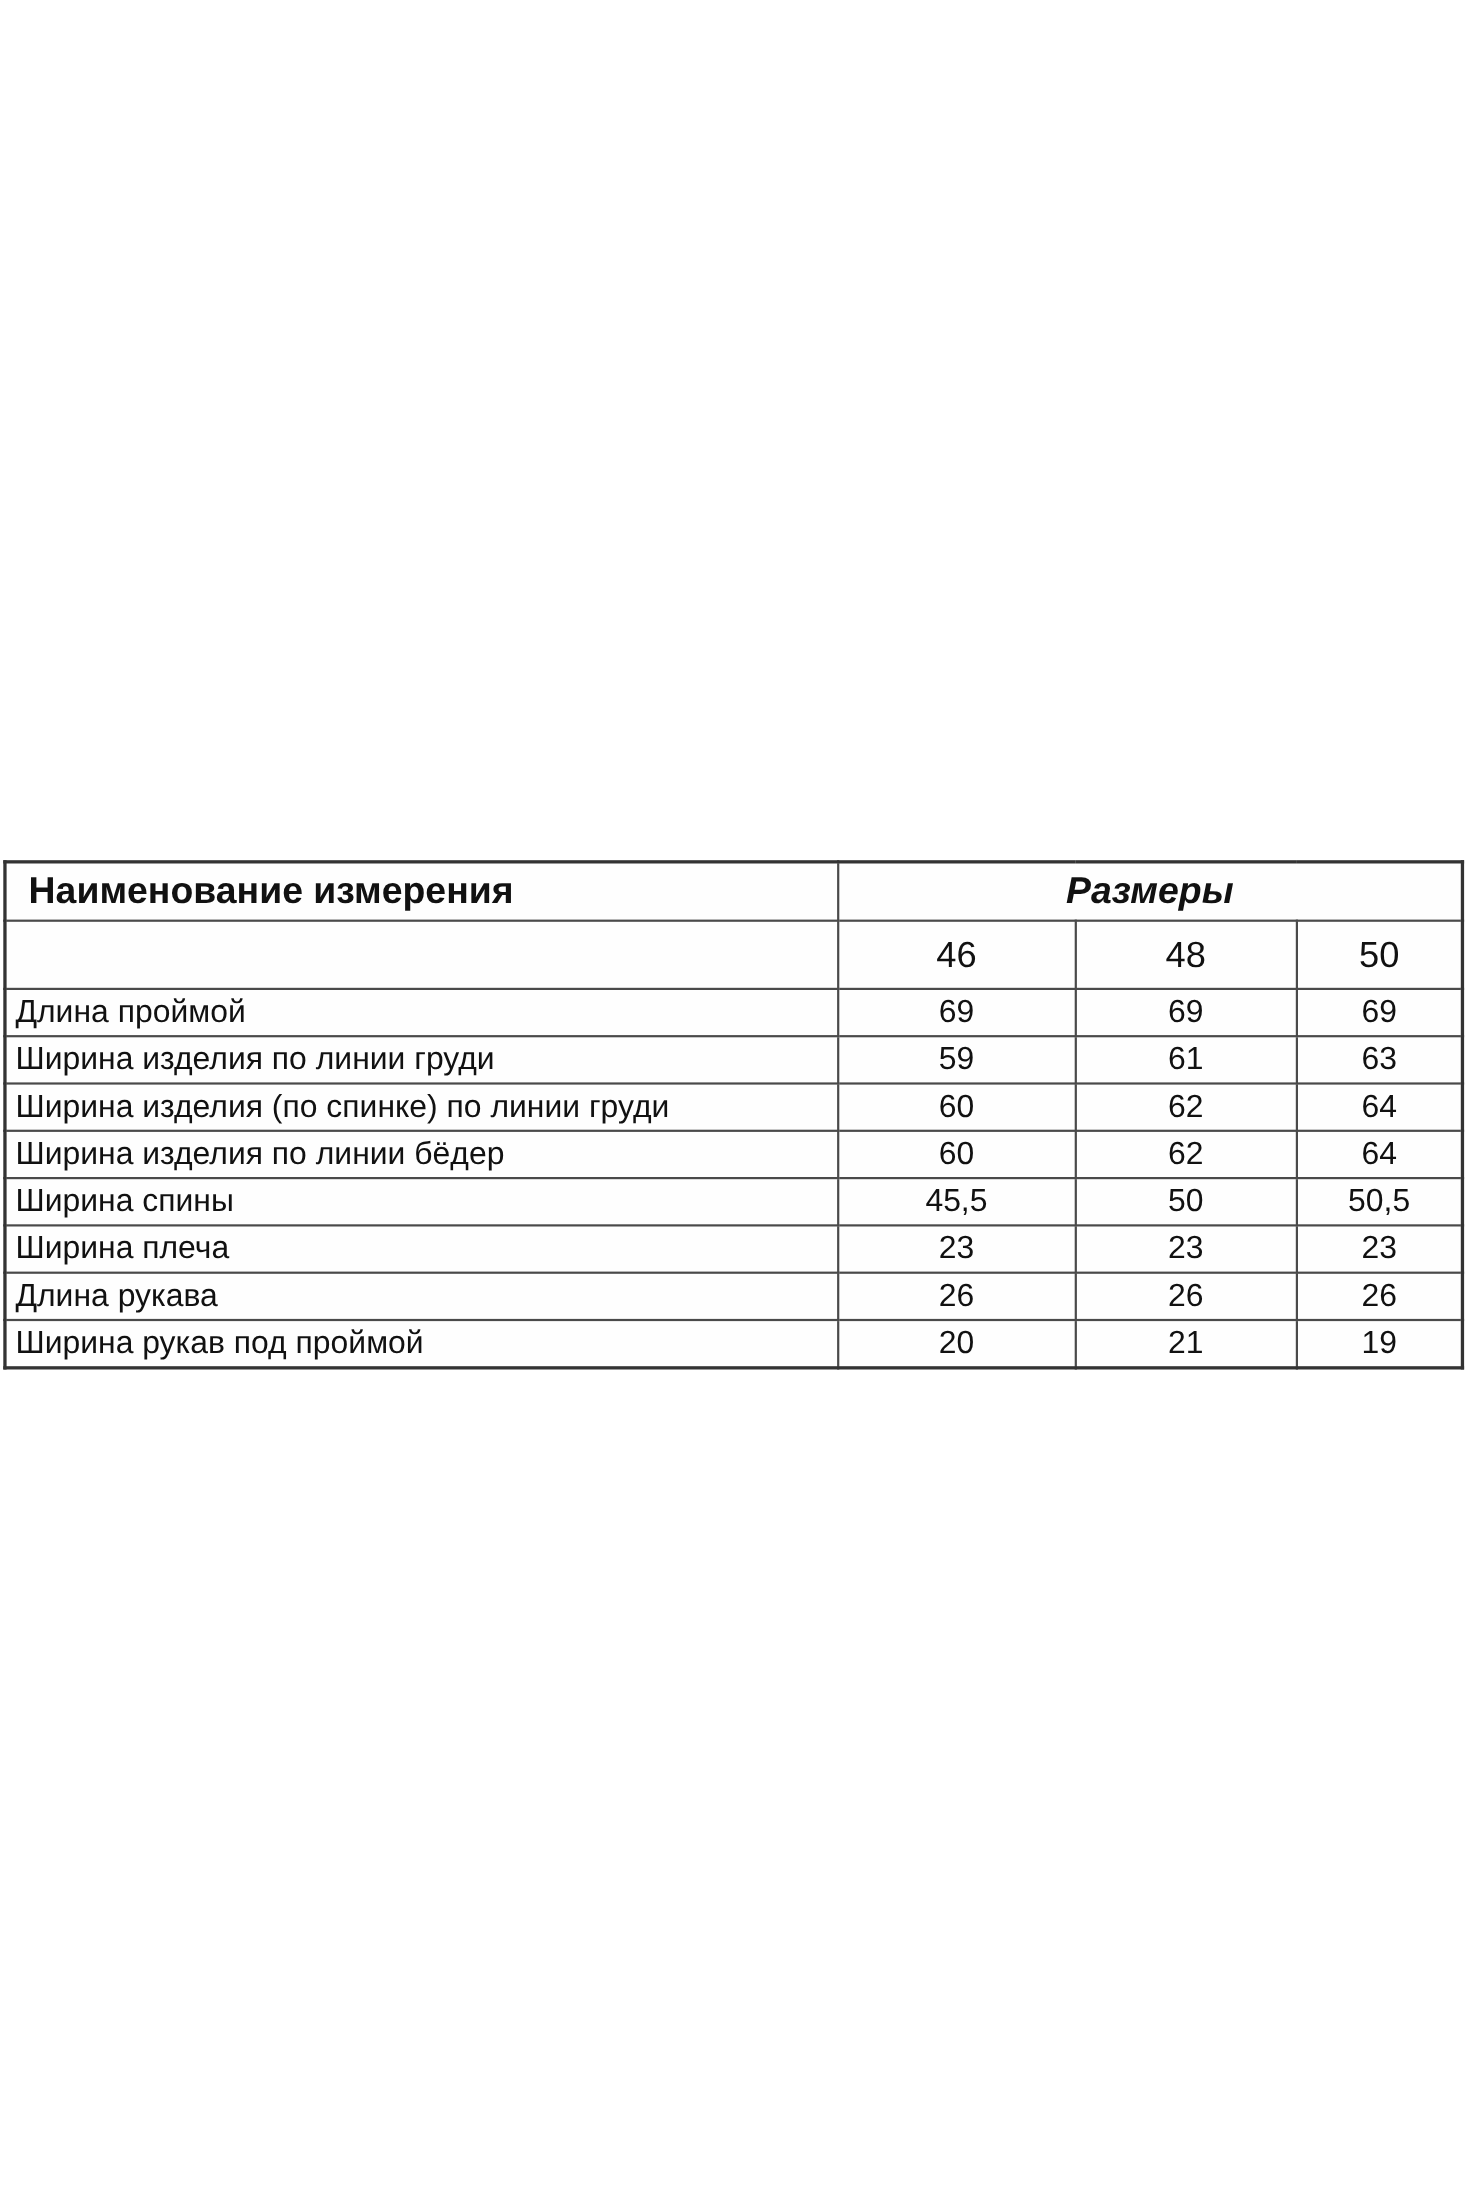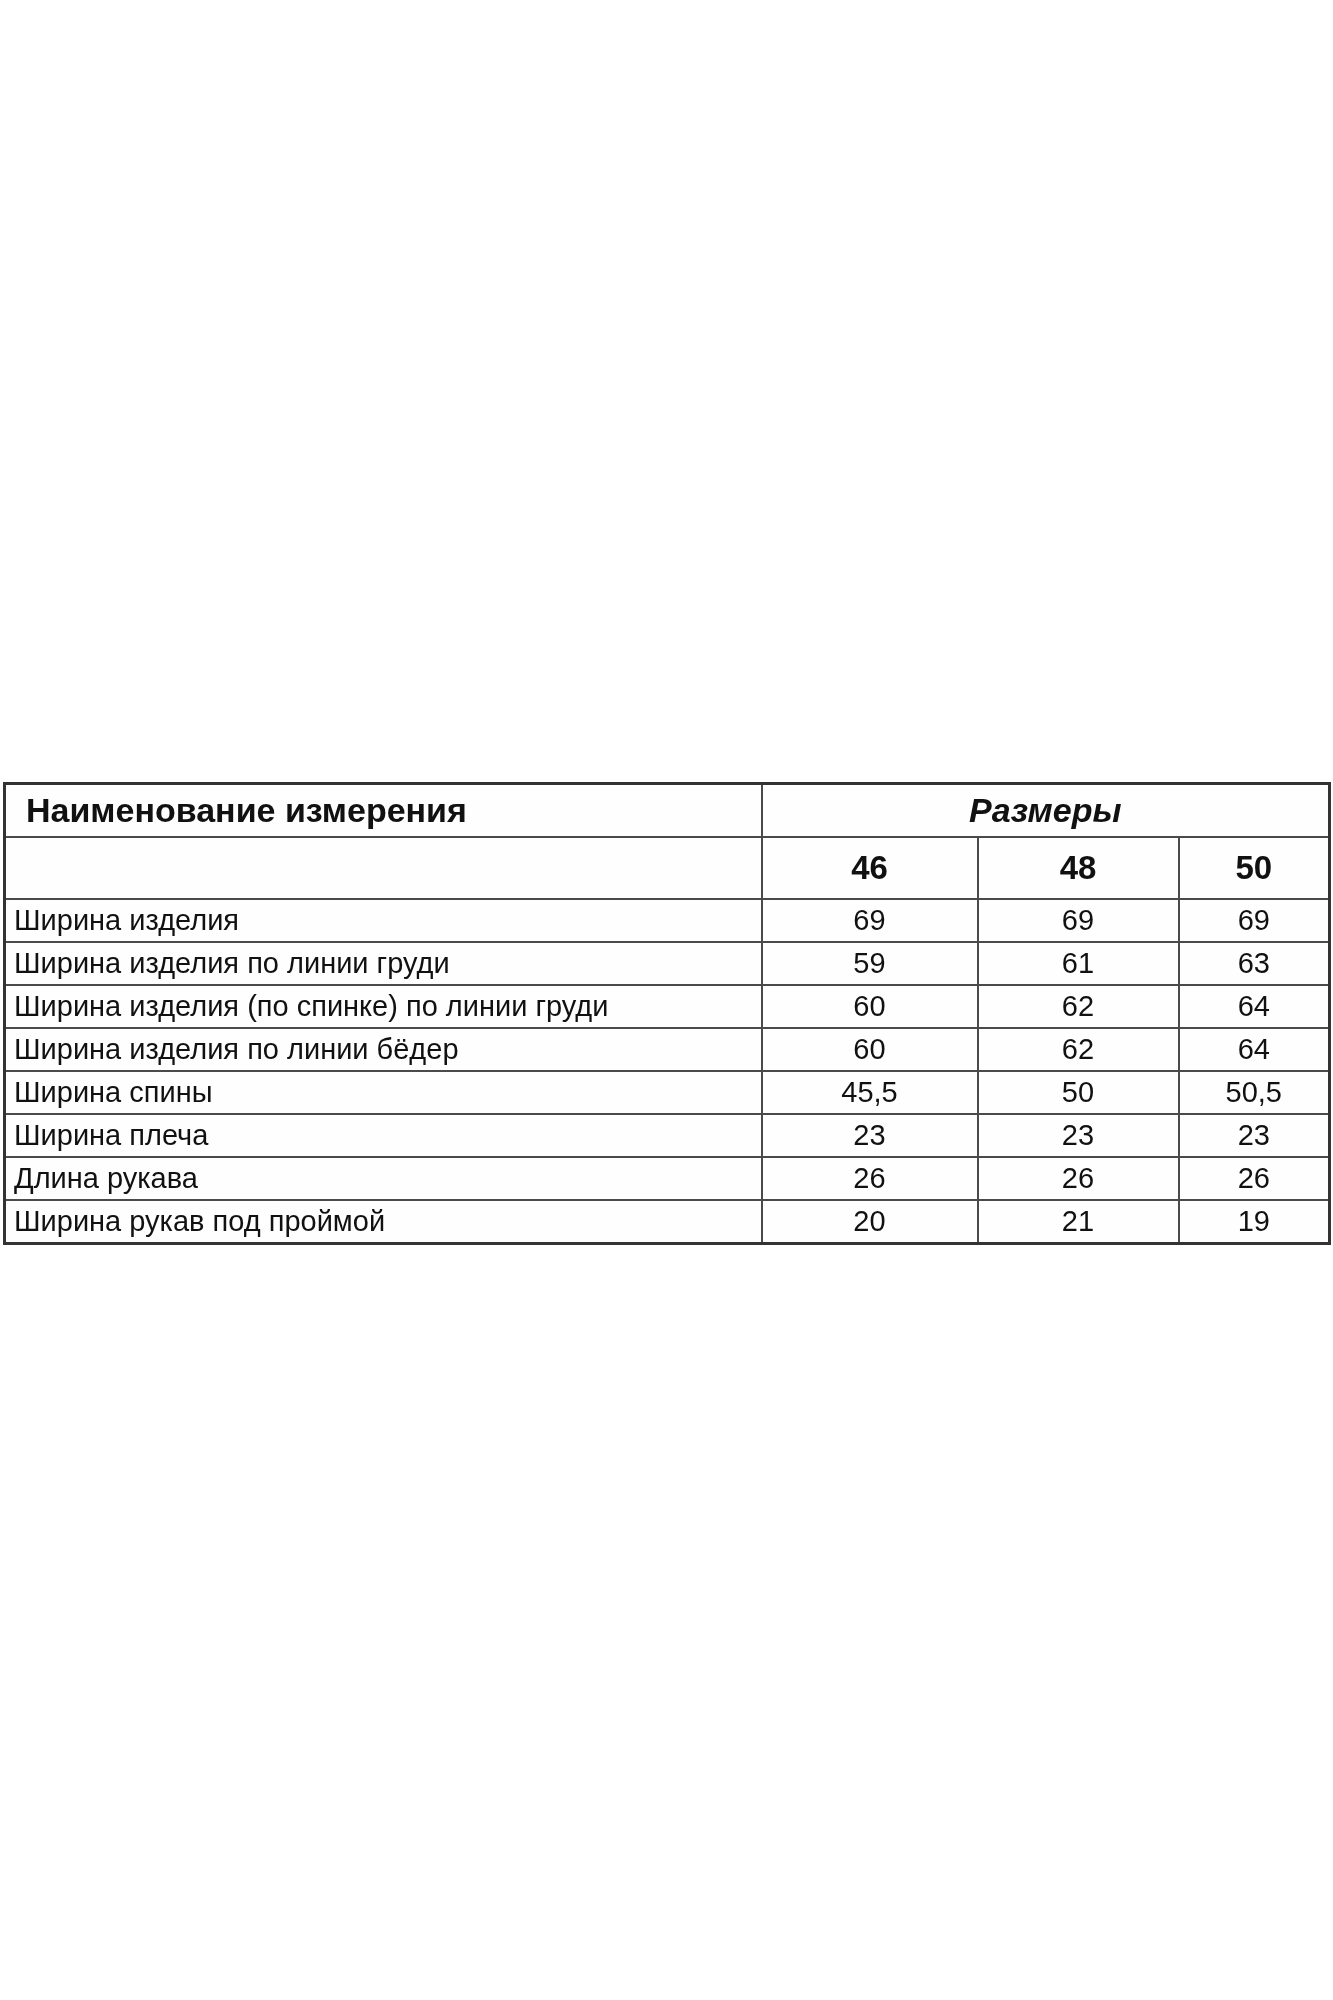--- a/index.html
+++ b/index.html
@@ -40,21 +40,21 @@
   }
   .size-table thead tr.group-row th {
     height: 51px;
     font-size: 34px;
     font-weight: bold;
     vertical-align: middle;
   }
   .size-table thead tr.sizes-row th {
     height: 60px;
     font-size: 33px;
-    font-weight: bold;
+    font-weight: normal;
     text-align: center;
     vertical-align: middle;
   }
   .size-table .name-header {
     text-align: left;
     padding-left: 20px;
   }
   .size-table .group-header {
     font-style: italic;
   }
@@ -89,21 +89,21 @@
     </tr>
     <tr class="sizes-row">
       <th class="name-header"></th>
       <th>46</th>
       <th>48</th>
       <th>50</th>
     </tr>
   </thead>
   <tbody>
       <tr>
-        <td class="label-cell">Ширина изделия</td>
+        <td class="label-cell">Длина проймой</td>
         <td class="value-cell">69</td>
         <td class="value-cell">69</td>
         <td class="value-cell">69</td>
       </tr>
       <tr>
         <td class="label-cell">Ширина изделия по линии груди</td>
         <td class="value-cell">59</td>
         <td class="value-cell">61</td>
         <td class="value-cell">63</td>
       </tr>

